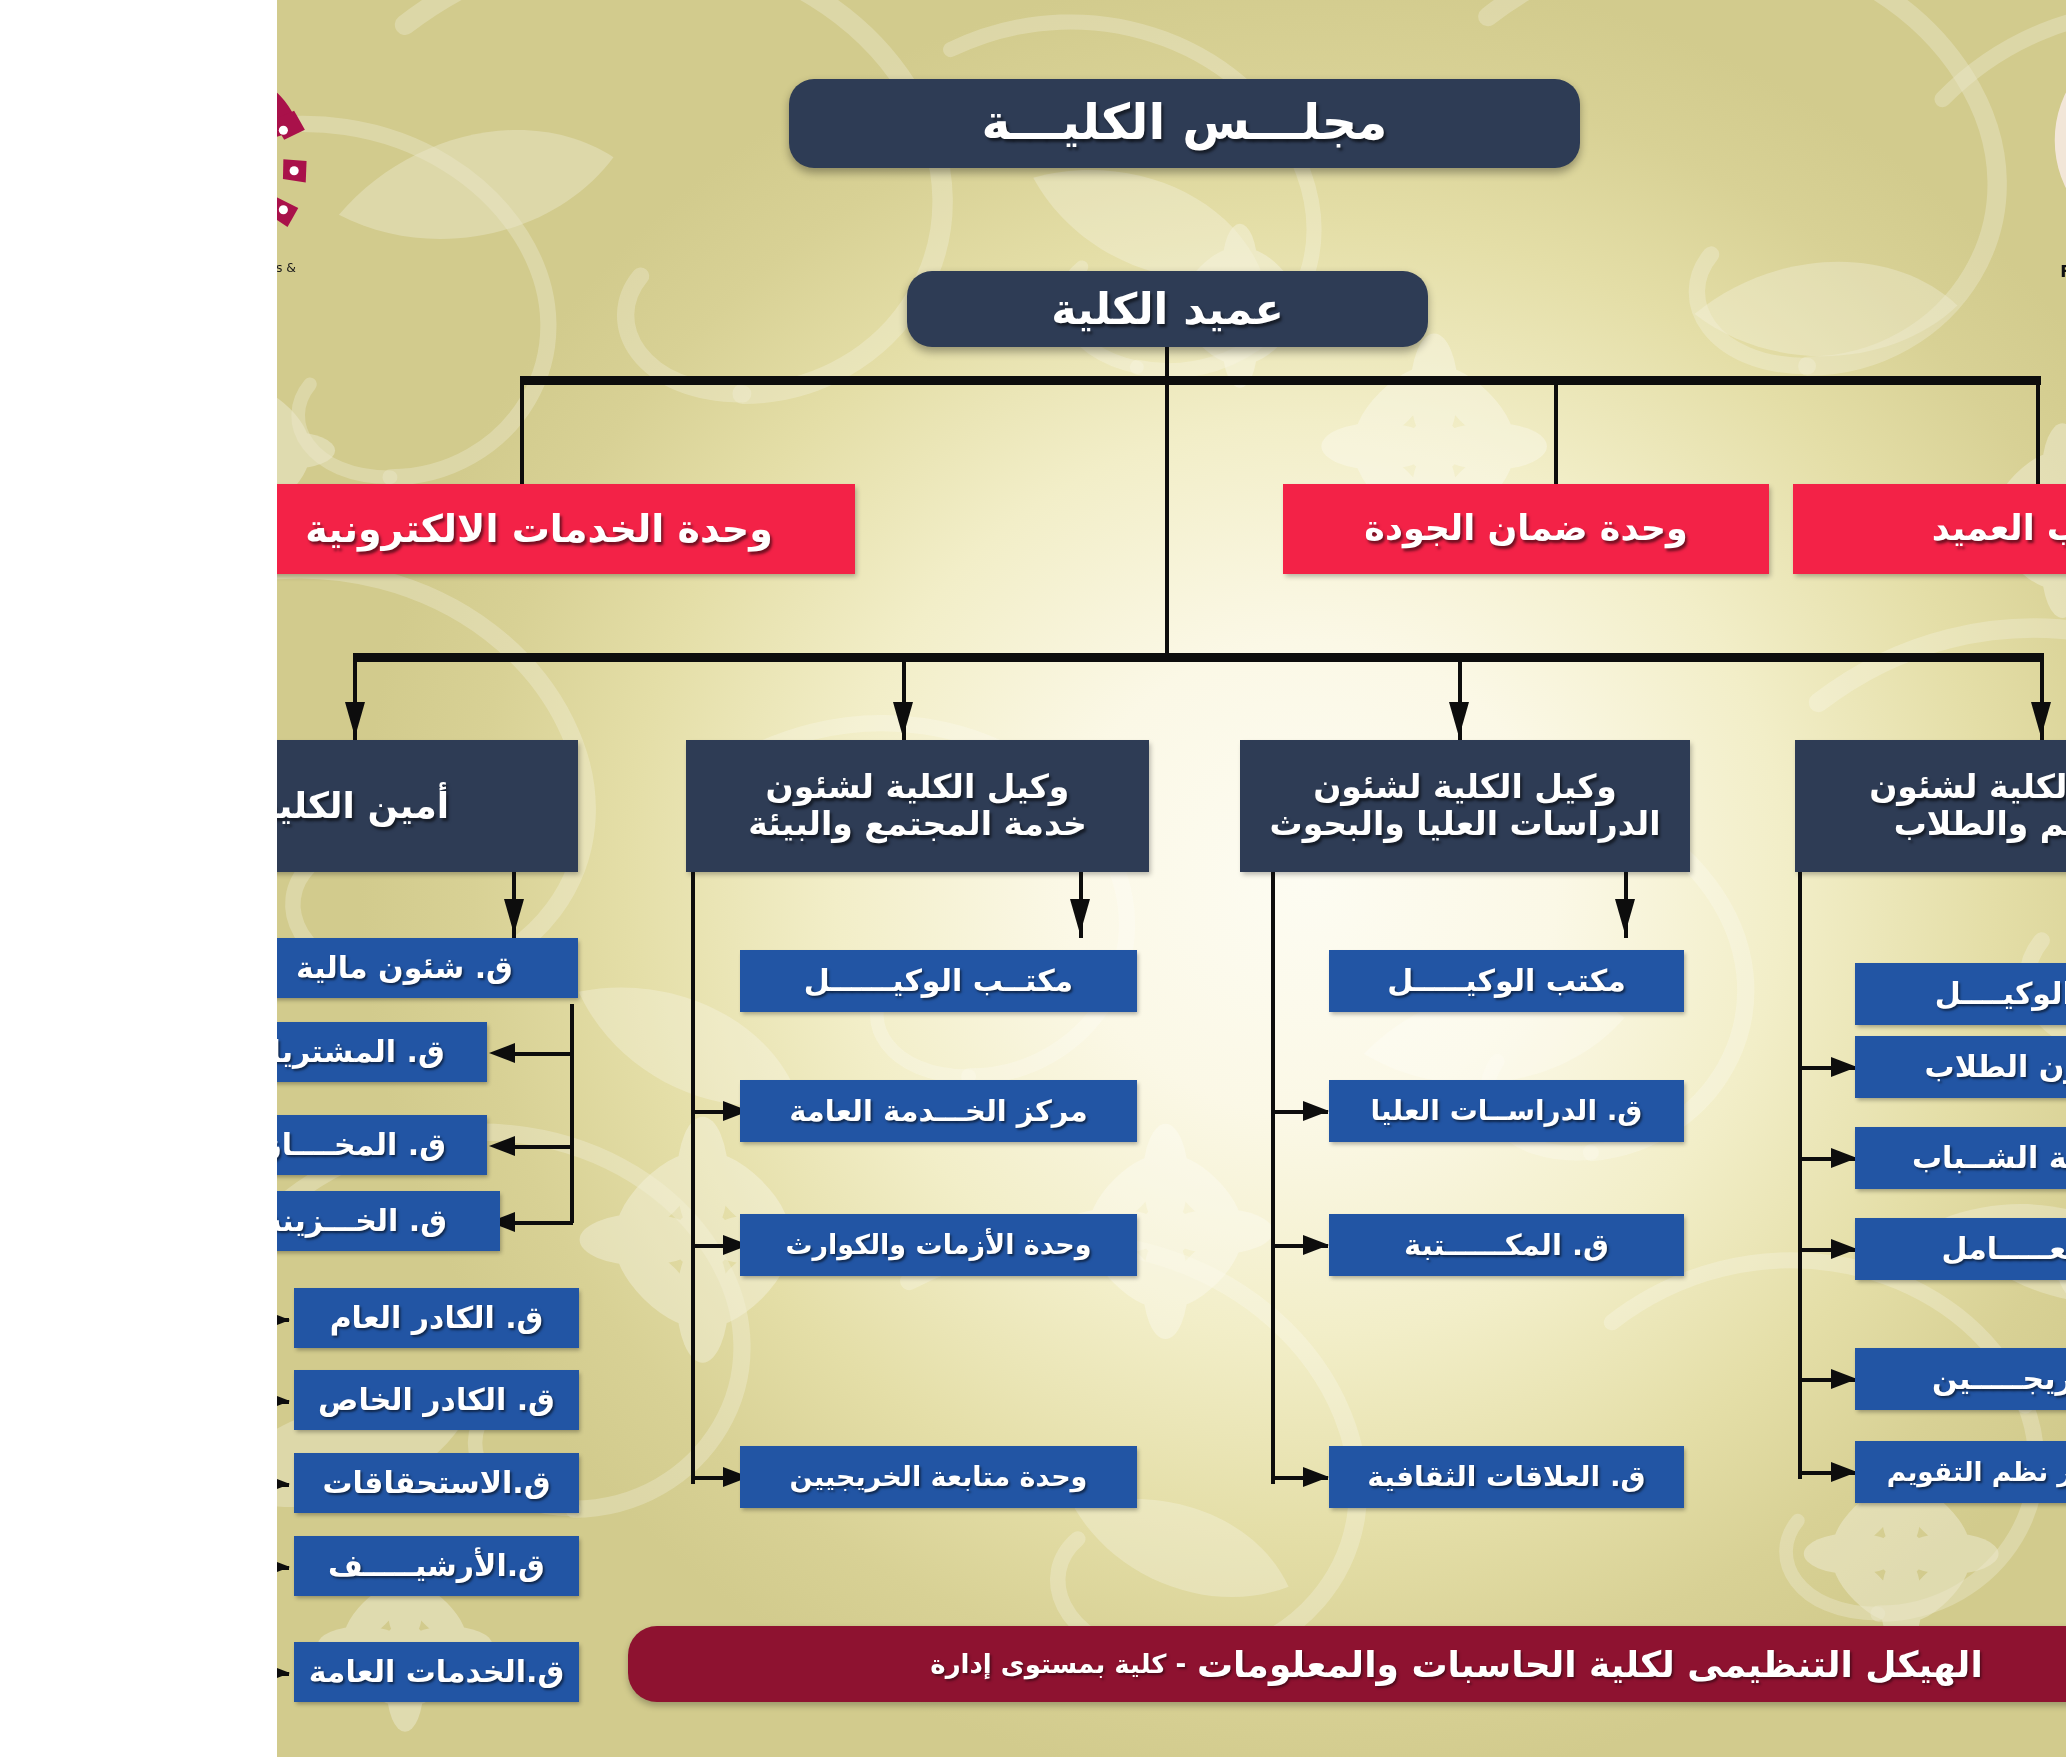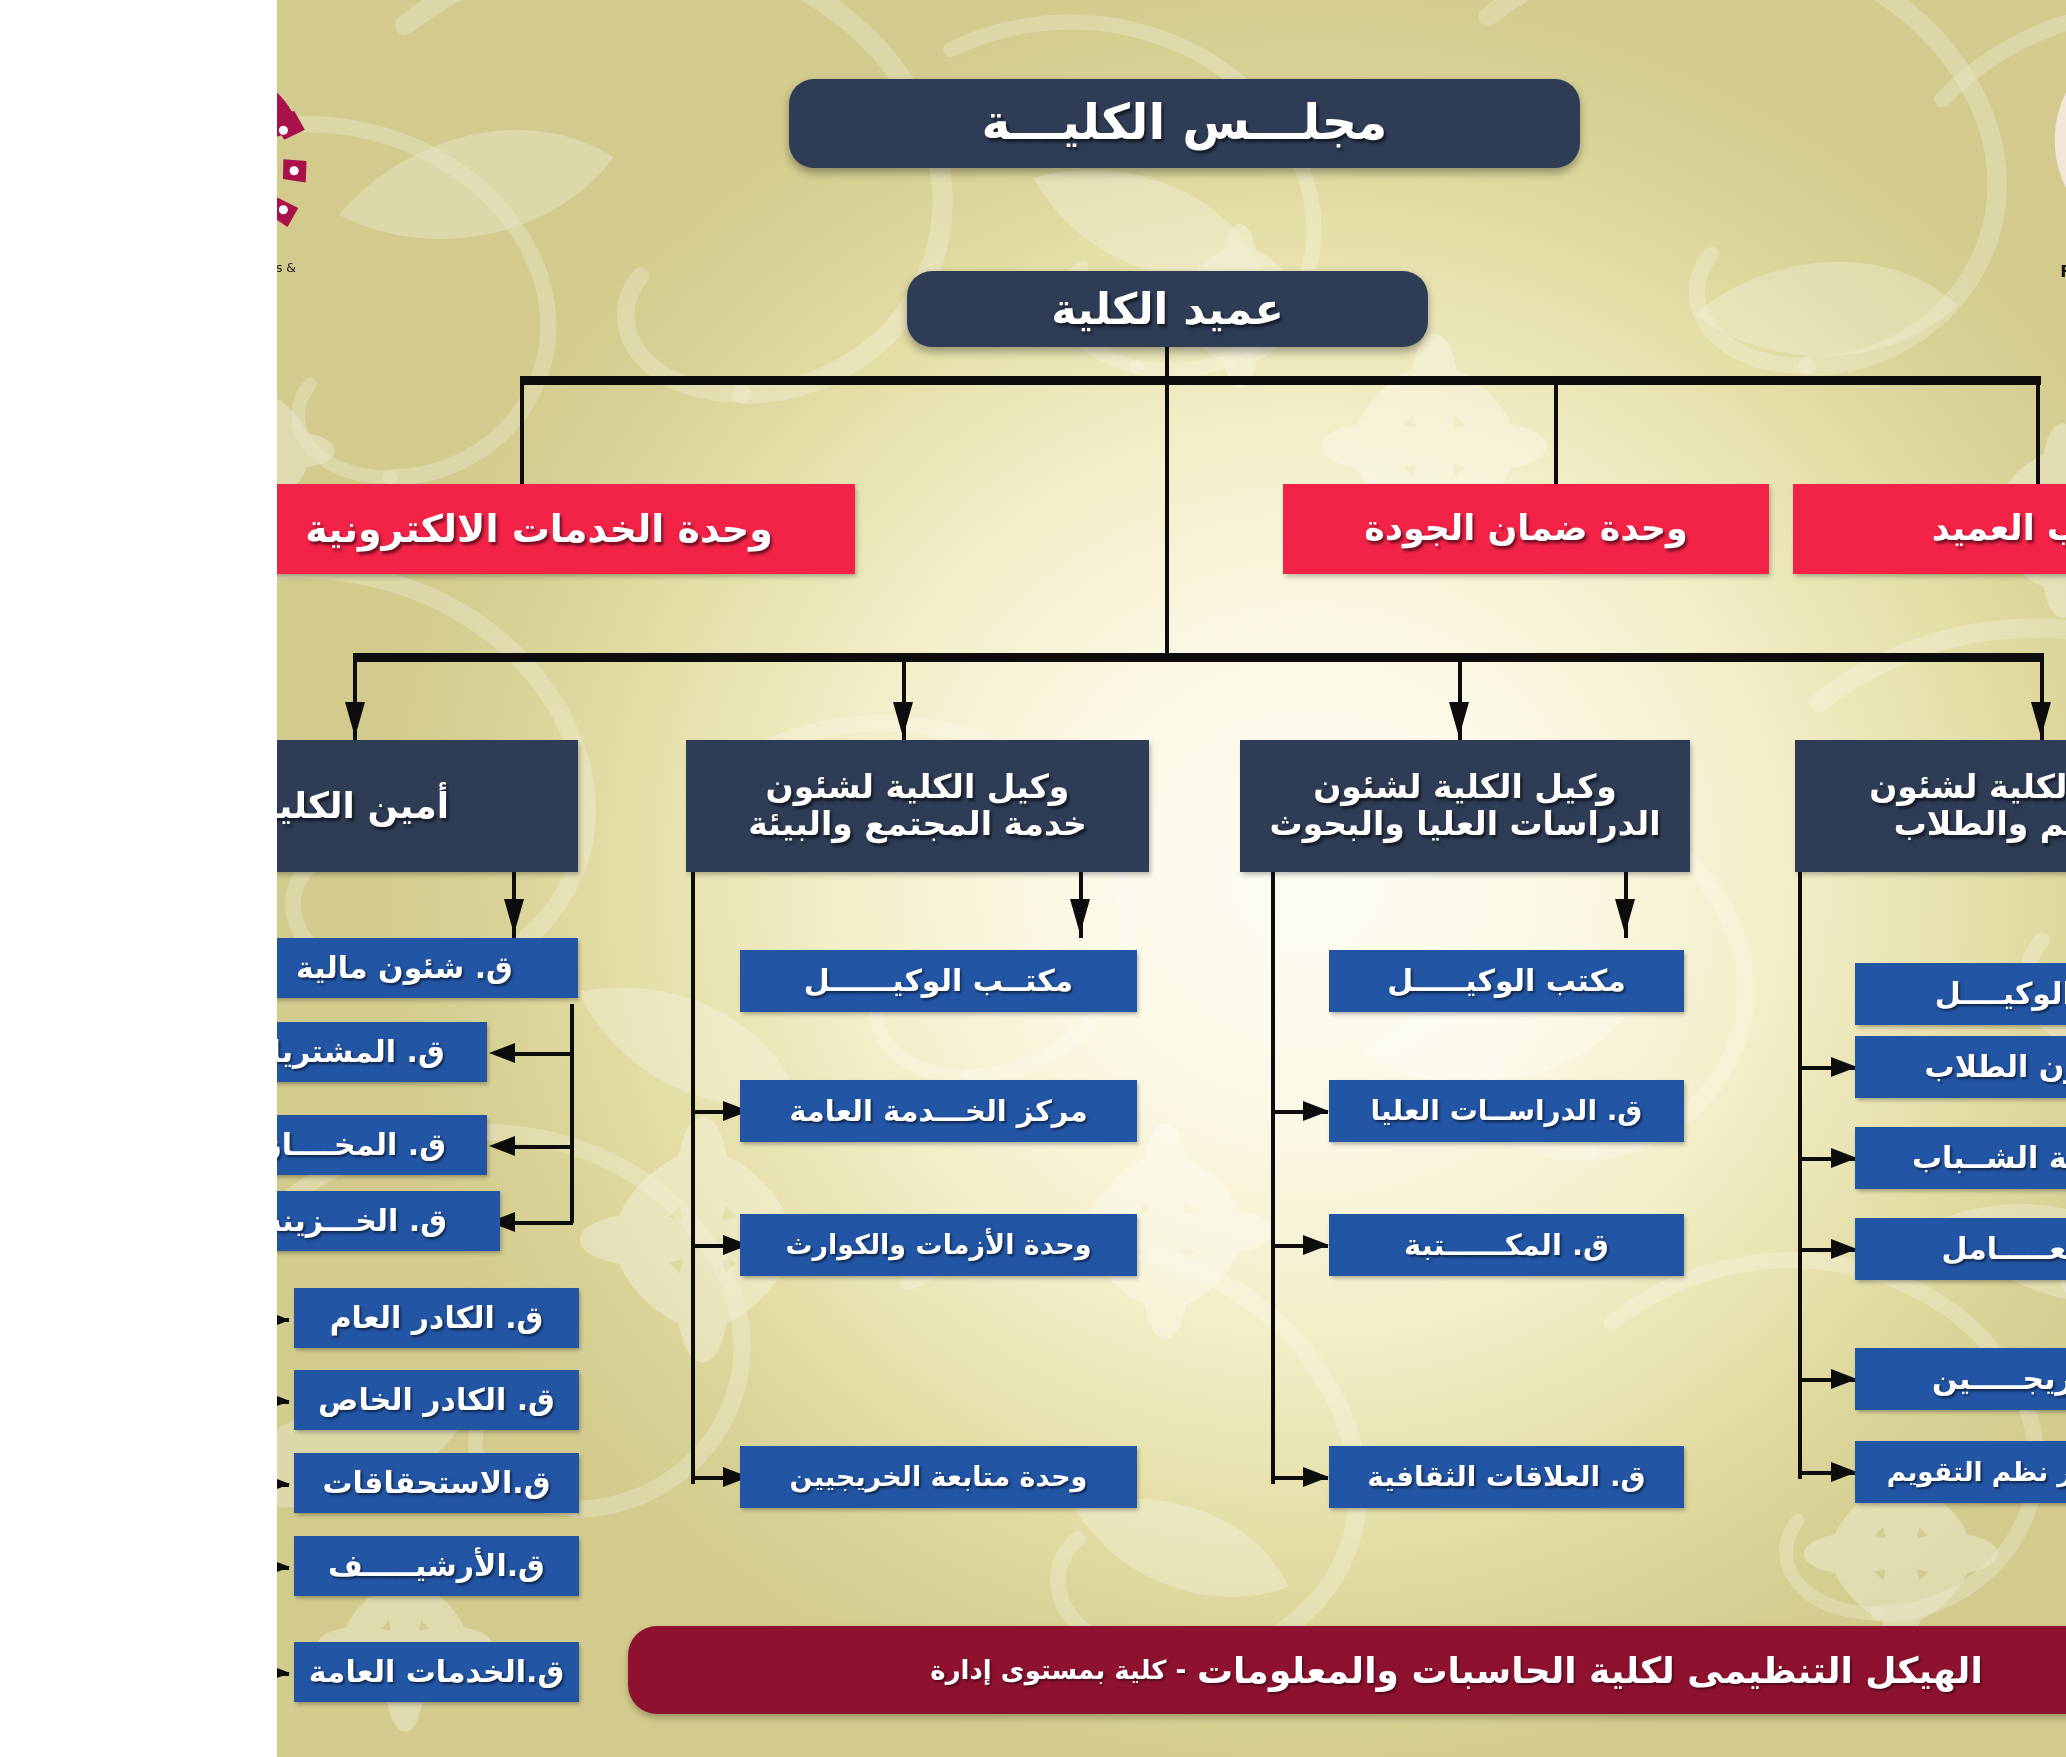--- a/index.html
+++ b/index.html
@@ -82,21 +82,21 @@
     font-size:12.4px;color:#1b1b1b;font-family:"DejaVu Sans",sans-serif;direction:ltr;
   }
   .logo-right{position:absolute;left:2043px;top:37px;width:207px;height:248px;}
   .logo-right .cap{
     position:absolute;left:0;right:0;bottom:4.1px;text-align:center;
     font-size:16.5px;color:#111;font-weight:bold;direction:ltr;
   }
 
   
   .banner{
-    position:absolute;left:628px;top:1626px;width:1657px;height:88px;
+    position:absolute;left:628px;top:1626px;width:1657px;height:76px;
     background:#8e1230;
     border-radius:29px 0 0 29px;
     display:flex;align-items:center;justify-content:center;
     color:#fff;
     box-shadow:0 3.3px 6.6px rgba(0,0,0,.25);
   }
   .banner .b1{font-size:36px;font-weight:bold;text-shadow:1.7px 2.1px 2.5px rgba(0,0,0,.45);}
   .banner .b2{font-size:26px;font-weight:bold;margin-right:10.7px;text-shadow:1.7px 2.1px 2.5px rgba(0,0,0,.45);}
 </style>
 </head>

